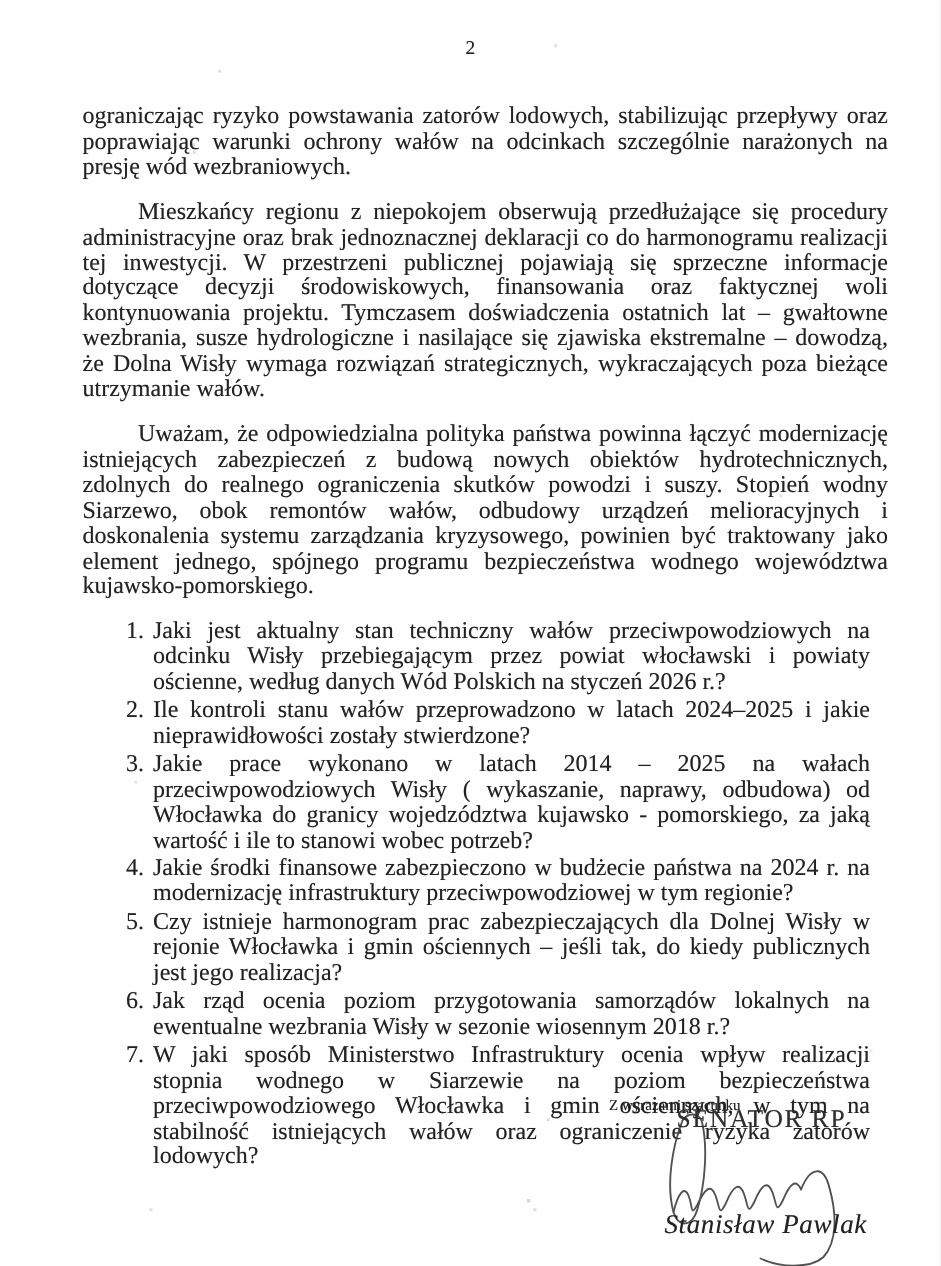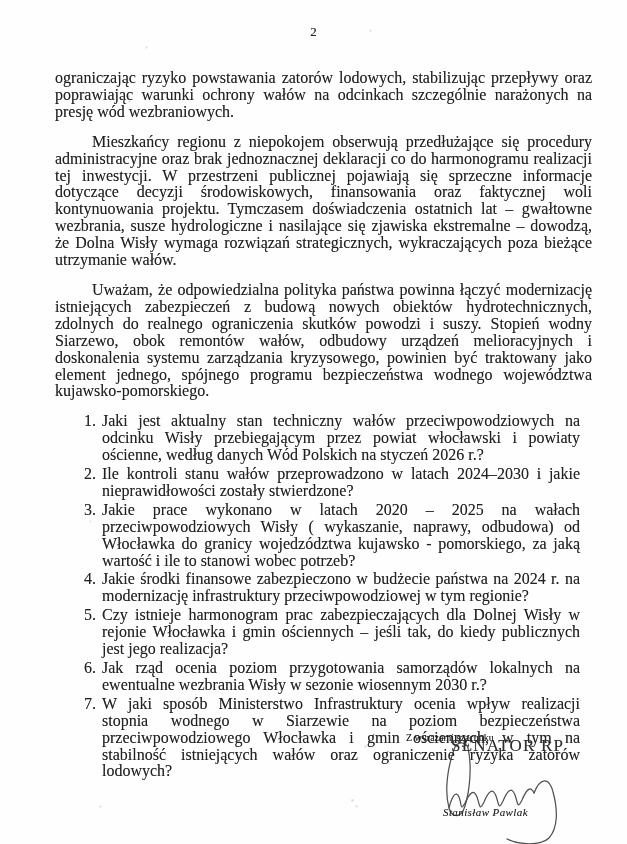--- a/index.html
+++ b/index.html
@@ -76,21 +76,21 @@
     top: 736px;
     font-size: 17px;
     letter-spacing: 1.2px;
     color: #2e2e2e;
   }
   .signer-name {
     position: absolute;
     left: 443px;
     top: 806px;
     font-style: italic;
-    font-size: 11px;
+    font-size: 18px;
     letter-spacing: 0.4px;
     text-align: center;
   }
   .specks {
     position: absolute;
     top: 0; left: 0;
     width: 1px; height: 1px;
     background: transparent;
     box-shadow:
       128px 96px 0 0.7px rgba(60,60,60,0.22),
@@ -116,25 +116,25 @@
 
   <div class="page-number">2</div>
 
   <div class="content">
     <p class="para">ograniczając ryzyko powstawania zatorów lodowych, stabilizując przepływy oraz poprawiając warunki ochrony wałów na odcinkach szczególnie narażonych na presję wód wezbraniowych.</p>
     <p class="para indent">Mieszkańcy regionu z niepokojem obserwują przedłużające się procedury administracyjne oraz brak jednoznacznej deklaracji co do harmonogramu realizacji tej inwestycji. W przestrzeni publicznej pojawiają się sprzeczne informacje dotyczące decyzji środowiskowych, finansowania oraz faktycznej woli kontynuowania projektu. Tymczasem doświadczenia ostatnich lat – gwałtowne wezbrania, susze hydrologiczne i nasilające się zjawiska ekstremalne – dowodzą, że Dolna Wisły wymaga rozwiązań strategicznych, wykraczających poza bieżące utrzymanie wałów.</p>
     <p class="para indent">Uważam, że odpowiedzialna polityka państwa powinna łączyć modernizację istniejących zabezpieczeń z budową nowych obiektów hydrotechnicznych, zdolnych do realnego ograniczenia skutków powodzi i suszy. Stopień wodny Siarzewo, obok remontów wałów, odbudowy urządzeń melioracyjnych i doskonalenia systemu zarządzania kryzysowego, powinien być traktowany jako element jednego, spójnego programu bezpieczeństwa wodnego województwa kujawsko-pomorskiego.</p>
 
     <ol class="questions">
       <li>Jaki jest aktualny stan techniczny wałów przeciwpowodziowych na odcinku Wisły przebiegającym przez powiat włocławski i powiaty ościenne, według danych Wód Polskich na styczeń 2026 r.?</li>
-      <li>Ile kontroli stanu wałów przeprowadzono w latach 2024–2030 i jakie nieprawidłowości zostały stwierdzone?</li>
-      <li>Jakie prace wykonano w latach 2020 – 2025 na wałach przeciwpowodziowych Wisły ( wykaszanie, naprawy, odbudowa) od Włocławka do granicy wojedzództwa kujawsko - pomorskiego, za jaką wartość i ile to stanowi wobec potrzeb?</li>
+      <li>Ile kontroli stanu wałów przeprowadzono w latach 2024–2025 i jakie nieprawidłowości zostały stwierdzone?</li>
+      <li>Jakie prace wykonano w latach 2014 – 2025 na wałach przeciwpowodziowych Wisły ( wykaszanie, naprawy, odbudowa) od Włocławka do granicy wojedzództwa kujawsko - pomorskiego, za jaką wartość i ile to stanowi wobec potrzeb?</li>
       <li>Jakie środki finansowe zabezpieczono w budżecie państwa na 2024 r. na modernizację infrastruktury przeciwpowodziowej w tym regionie?</li>
       <li>Czy istnieje harmonogram prac zabezpieczających dla Dolnej Wisły w rejonie Włocławka i gmin ościennych – jeśli tak, do kiedy publicznych jest jego realizacja?</li>
-      <li>Jak rząd ocenia poziom przygotowania samorządów lokalnych na ewentualne wezbrania Wisły w sezonie wiosennym 2030 r.?</li>
+      <li>Jak rząd ocenia poziom przygotowania samorządów lokalnych na ewentualne wezbrania Wisły w sezonie wiosennym 2018 r.?</li>
       <li>W jaki sposób Ministerstwo Infrastruktury ocenia wpływ realizacji stopnia wodnego w Siarzewie na poziom bezpieczeństwa przeciwpowodziowego Włocławka i gmin ościennych, w tym na stabilność istniejących wałów oraz ograniczenie ryzyka zatorów lodowych?</li>
     </ol>
   </div>
 
 
   <div class="salutation">Z wyrazami szacunku</div>
 
   <svg class="signature-svg" viewBox="0 0 160 106" fill="none" xmlns="http://www.w3.org/2000/svg">
     <g stroke="#3f3f3f" stroke-width="1.25" stroke-linecap="round" stroke-linejoin="round" opacity="0.9">
       <path d="M 30 9 C 23 27, 19 52, 24 70 C 27 80, 36 81, 40 68 C 45 52, 47 27, 43 10 C 41 4, 34 3, 30 9"></path>

